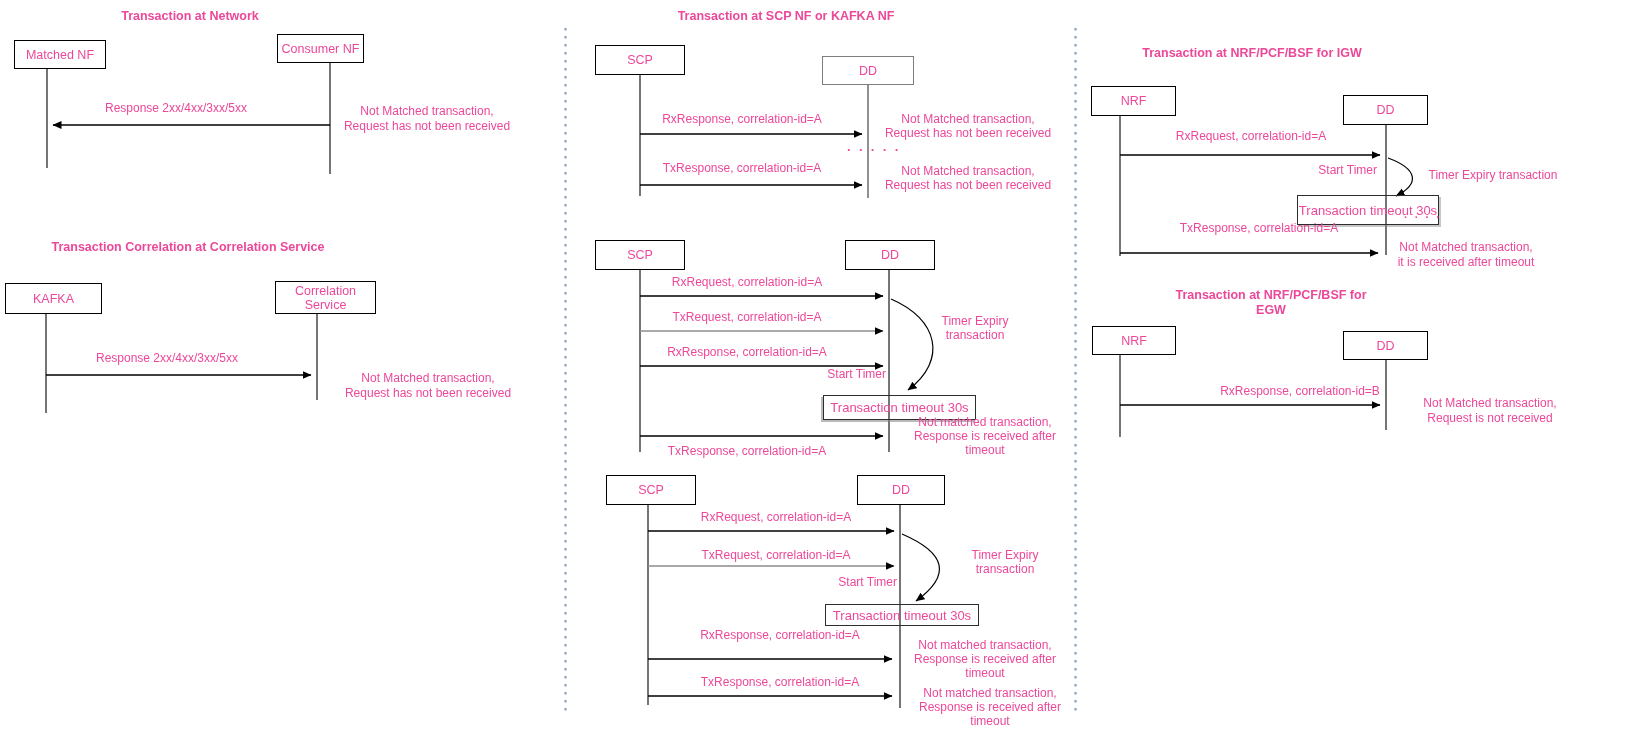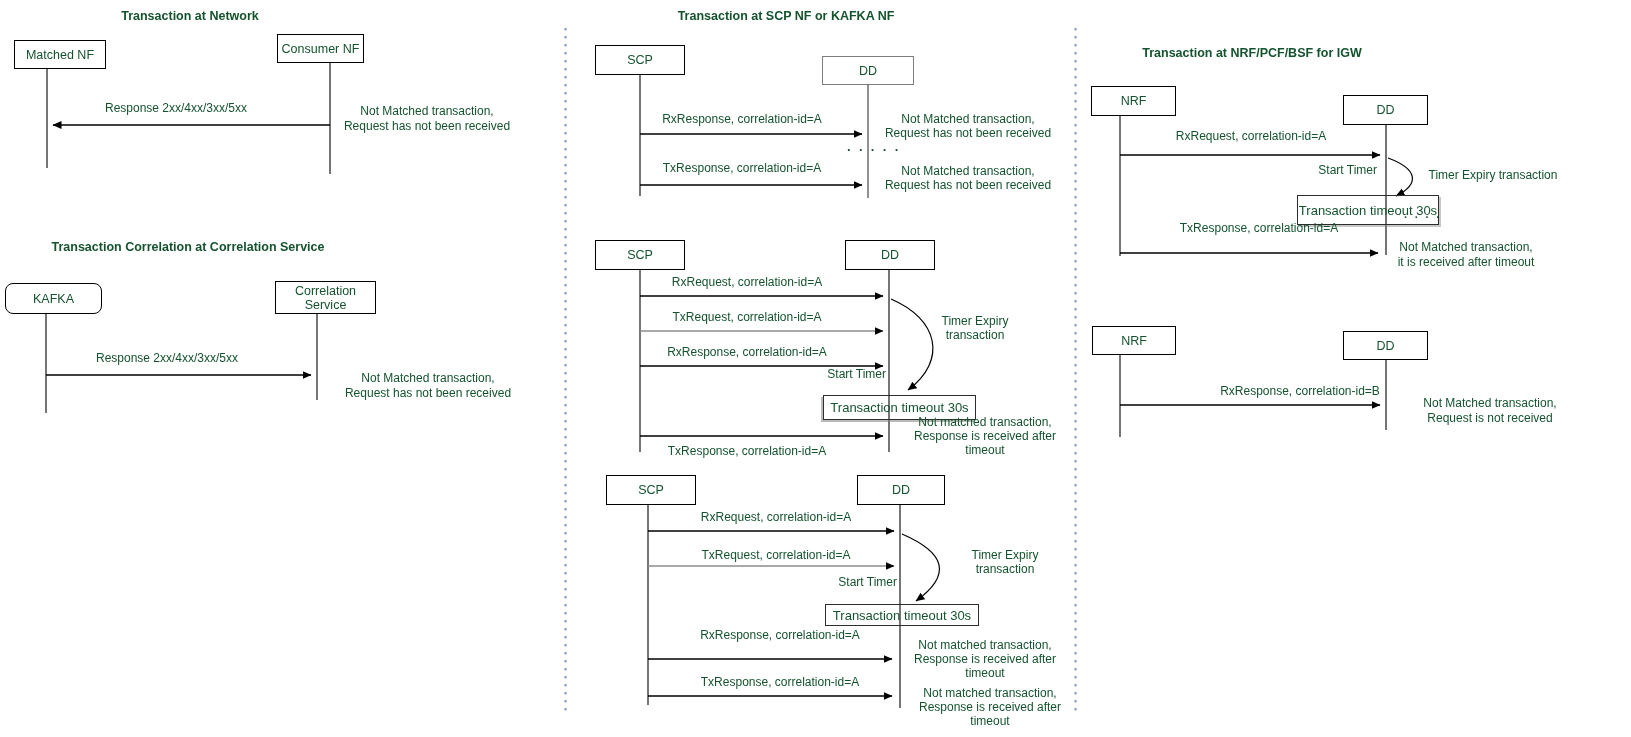--- a/index.html
+++ b/index.html
@@ -1,18 +1,18 @@
 <!DOCTYPE html>
 <html><head>
 <meta charset="utf-8">
 <style>
   html,body { margin:0; padding:0; background:#ffffff; }
   #canvas {
     position:relative; width:1631px; height:737px; background:#ffffff;
-    font-family:"Liberation Sans","DejaVu Sans",sans-serif; color:#14532d;
+    font-family:"Liberation Sans","DejaVu Sans",sans-serif; color:#ec4899;
     overflow:hidden;
   }
   #geometry { position:absolute; left:0; top:0; }
   .title {
     position:absolute; font-weight:bold; font-size:12.5px; line-height:15px;
     transform:translateX(-50%); white-space:pre; text-align:center;
   }
   .actor {
     position:absolute; border:1.5px solid #000; background:#fff;
     display:flex; align-items:center; justify-content:center;
@@ -111,21 +111,21 @@
   </svg>
 
   <div class="title" style="left:190px; top:9px;">Transaction at Network</div>
   <div class="actor" style="left:14px; top:40px; width:92px; height:29px;">Matched NF</div>
   <div class="actor" style="left:277px; top:34px; width:87px; height:29px;">Consumer NF</div>
   <div class="msg-label" style="left:176px; top:101px;">Response 2xx/4xx/3xx/5xx</div>
   <div class="note lh15" style="left:427px; top:104px;">Not Matched transaction,
 Request has not been received</div>
 
   <div class="title" style="left:188px; top:240px;">Transaction Correlation at Correlation Service</div>
-  <div class="actor" style="left:5px; top:283px; width:97px; height:31px;border-radius:8px;">KAFKA</div>
+  <div class="actor" style="left:5px; top:283px; width:97px; height:31px;">KAFKA</div>
   <div class="actor" style="left:275px; top:281px; width:101px; height:33px; padding:0 6px;">Correlation Service</div>
   <div class="msg-label" style="left:167px; top:351px;">Response 2xx/4xx/3xx/5xx</div>
   <div class="note lh15" style="left:428px; top:371px;">Not Matched transaction,
 Request has not been received</div>
 
   <div class="title" style="left:786px; top:9px;">Transaction at SCP NF or KAFKA NF</div>
 
   <div class="actor" style="left:595px; top:45px; width:90px; height:30px;">SCP</div>
   <div class="actor gray" style="left:822px; top:56px; width:92px; height:29px;">DD</div>
   <div class="msg-label" style="left:742px; top:112px;">RxResponse, correlation-id=A</div>
@@ -172,19 +172,21 @@
   <div class="actor" style="left:1343px; top:95px; width:85px; height:30px;">DD</div>
   <div class="msg-label" style="left:1251px; top:129px;">RxRequest, correlation-id=A</div>
   <div class="msg-label right-anchor" style="left:1377px; top:163px;">Start Timer</div>
   <div class="note" style="left:1493px; top:168px;">Timer Expiry transaction</div>
   <div class="timeout-box shadow-right" style="left:1297px; top:195px; width:142px; height:30px;">Transaction timeout 30s</div>
   <div class="dots" style="left:1423px; top:211px; font-size:11px;">· · · ·</div>
   <div class="msg-label" style="left:1259px; top:221px;">TxResponse, correlation-id=A</div>
   <div class="note lh15" style="left:1466px; top:240px;">Not Matched transaction,
 it is received after timeout</div>
 
+  <div class="title" style="left:1271px; top:288px;">Transaction at NRF/PCF/BSF for
+EGW</div>
   <div class="actor" style="left:1092px; top:326px; width:84px; height:29px;">NRF</div>
   <div class="actor" style="left:1343px; top:331px; width:85px; height:29px;">DD</div>
   <div class="msg-label" style="left:1260px; top:384px;margin-left:40px;">RxResponse, correlation-id=B</div>
   <div class="note lh15" style="left:1490px; top:396px;">Not Matched transaction,
 Request is not received</div>
 
 </div>
 
 </body></html>

